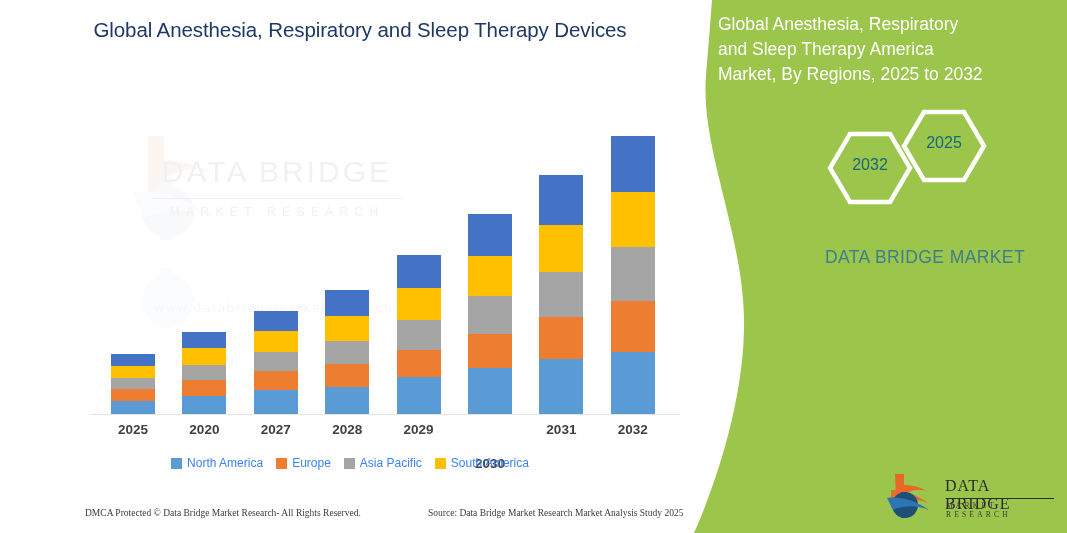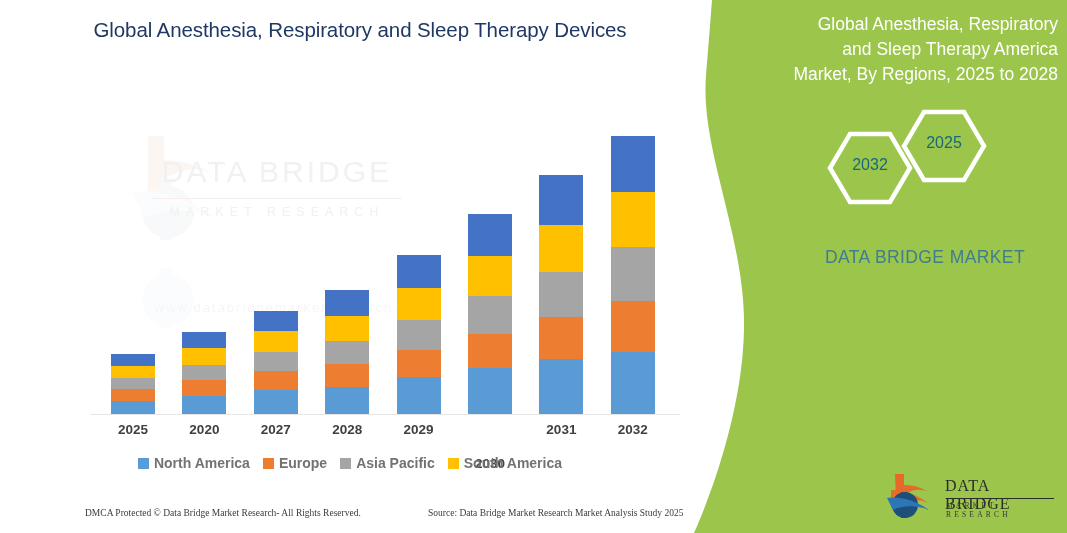--- a/index.html
+++ b/index.html
@@ -54,39 +54,39 @@
     color:#404040;font-size:13.5px;font-weight:bold;
   }
 
   
   .legend{
     position:absolute;left:0;top:452px;width:700px;height:22px;
     display:flex;justify-content:center;align-items:center;gap:13px;
   }
   .legend-item{display:flex;align-items:center;gap:5px;}
   .legend-swatch{width:11px;height:11px;display:inline-block;}
-  .legend-label{color:#737373;font-size:14px;font-weight:bold;white-space:nowrap;}
+  .legend-label{color:#3b82f6;font-size:12px;font-weight:normal;white-space:nowrap;}
 
   
   .footer{position:absolute;left:0;top:508px;width:700px;height:20px;}
   .footer-left{
     position:absolute;left:85px;top:0;
     font-family:"Liberation Serif","DejaVu Serif",serif;
     font-size:9.5px;color:#3b3b3b;white-space:nowrap;
   }
   .footer-right{
     position:absolute;left:428px;top:0;
     font-family:"Liberation Serif","DejaVu Serif",serif;
     font-size:9.5px;color:#3b3b3b;white-space:nowrap;
   }
 
   
   .panel-title{
     position:absolute;left:718px;top:12px;width:340px;
-    text-align:right;color:#ffffff;
+    text-align:left;color:#ffffff;
     font-size:17.5px;line-height:25px;font-weight:400;
   }
   .hex-group{position:absolute;left:812px;top:108px;width:175px;height:100px;}
   .hex-label{
     position:absolute;color:#17697b;font-size:16px;font-weight:400;
     text-align:center;width:60px;
   }
   .panel-brand{
     position:absolute;left:800px;top:244px;width:250px;text-align:center;
     color:#3f7f8c;font-size:17.5px;line-height:26px;letter-spacing:0.4px;
@@ -114,21 +114,21 @@
       <path d="M 712 0 L 1067 0 L 1067 533 L 694 533
                C 694 533 742 430 744 330
                C 746 238 700 150 706 76
                C 709 42 712 0 712 0 Z" fill="#9CC54B"></path>
     </svg>
   </div>
 
   <div class="panel-title">
     <div>Global Anesthesia, Respiratory</div>
     <div>and Sleep Therapy America</div>
-    <div>Market, By Regions, 2025 to 2028</div>
+    <div>Market, By Regions, 2025 to 2032</div>
   </div>
 
   <div class="hex-group">
     <svg width="175" height="100" viewBox="0 0 175 100" xmlns="http://www.w3.org/2000/svg">
 
       <polygon points="112,4 152,4 172,38 152,72 112,72 92,38" fill="none" stroke="#ffffff" stroke-width="4.5"></polygon>
 
       <polygon points="38,26 78,26 98,60 78,94 38,94 18,60" fill="none" stroke="#ffffff" stroke-width="4.5"></polygon>
     </svg>
     <div class="hex-label" style="left:28px;top:48px;">2032</div>

